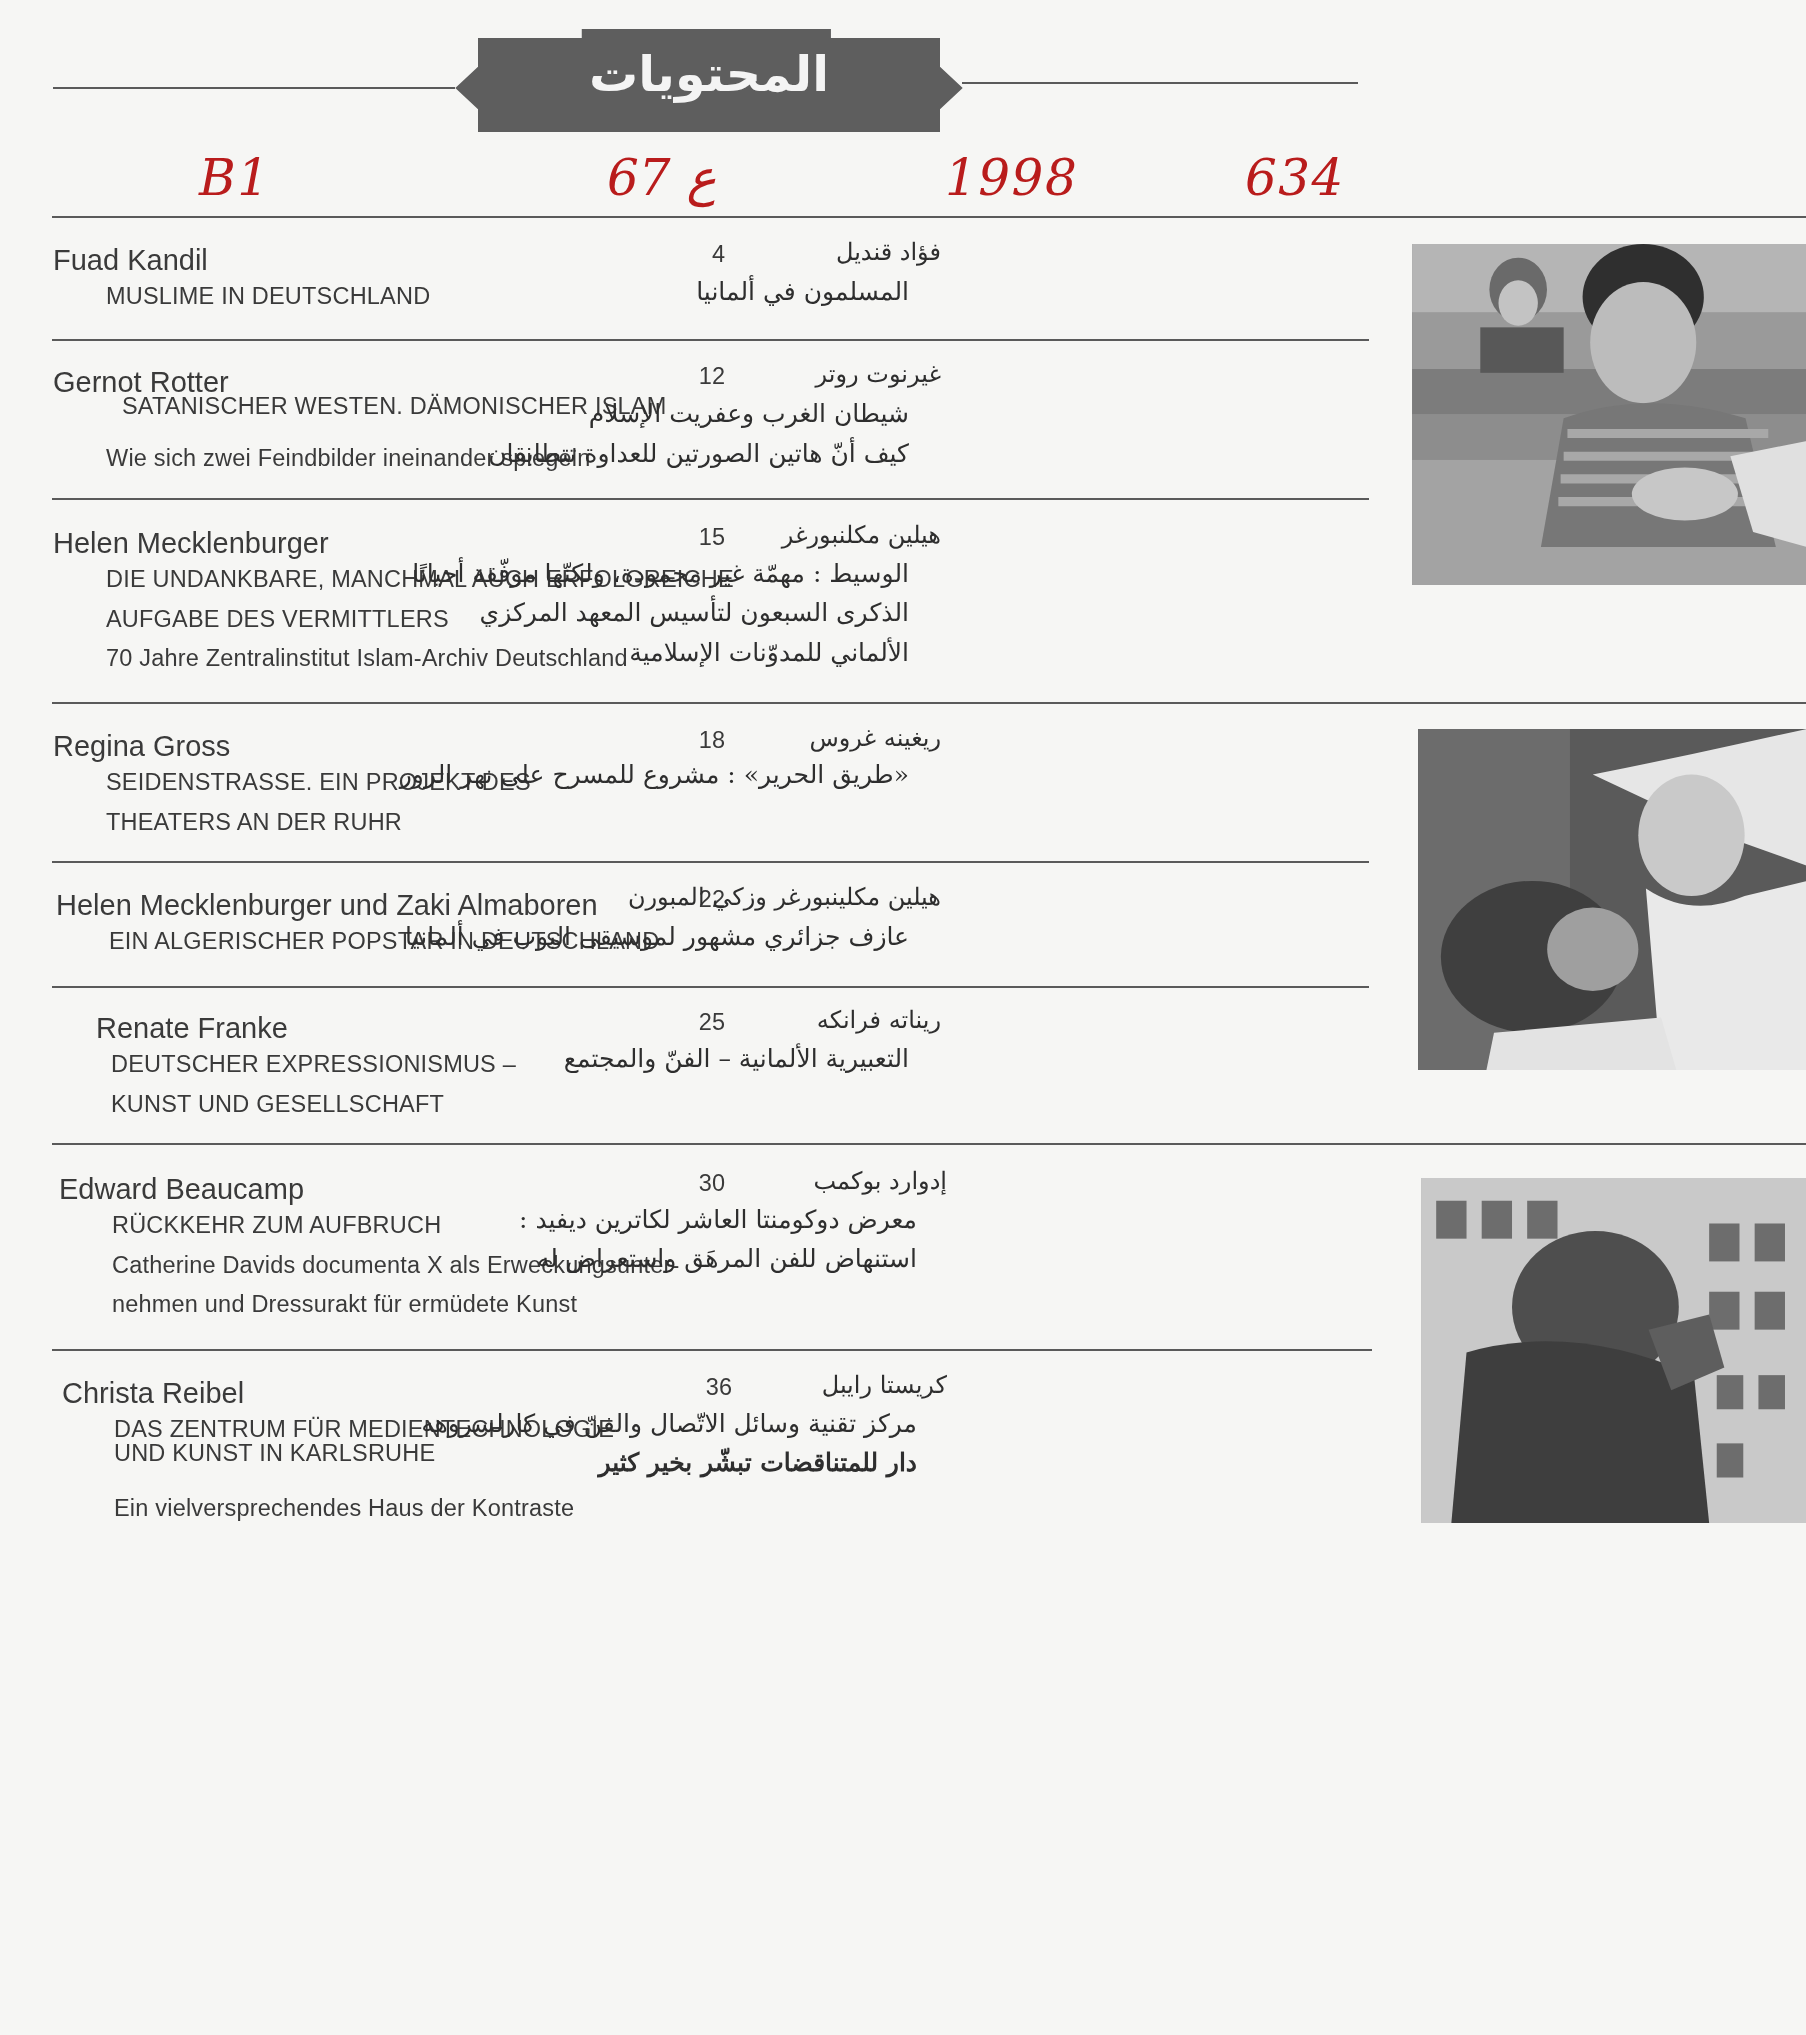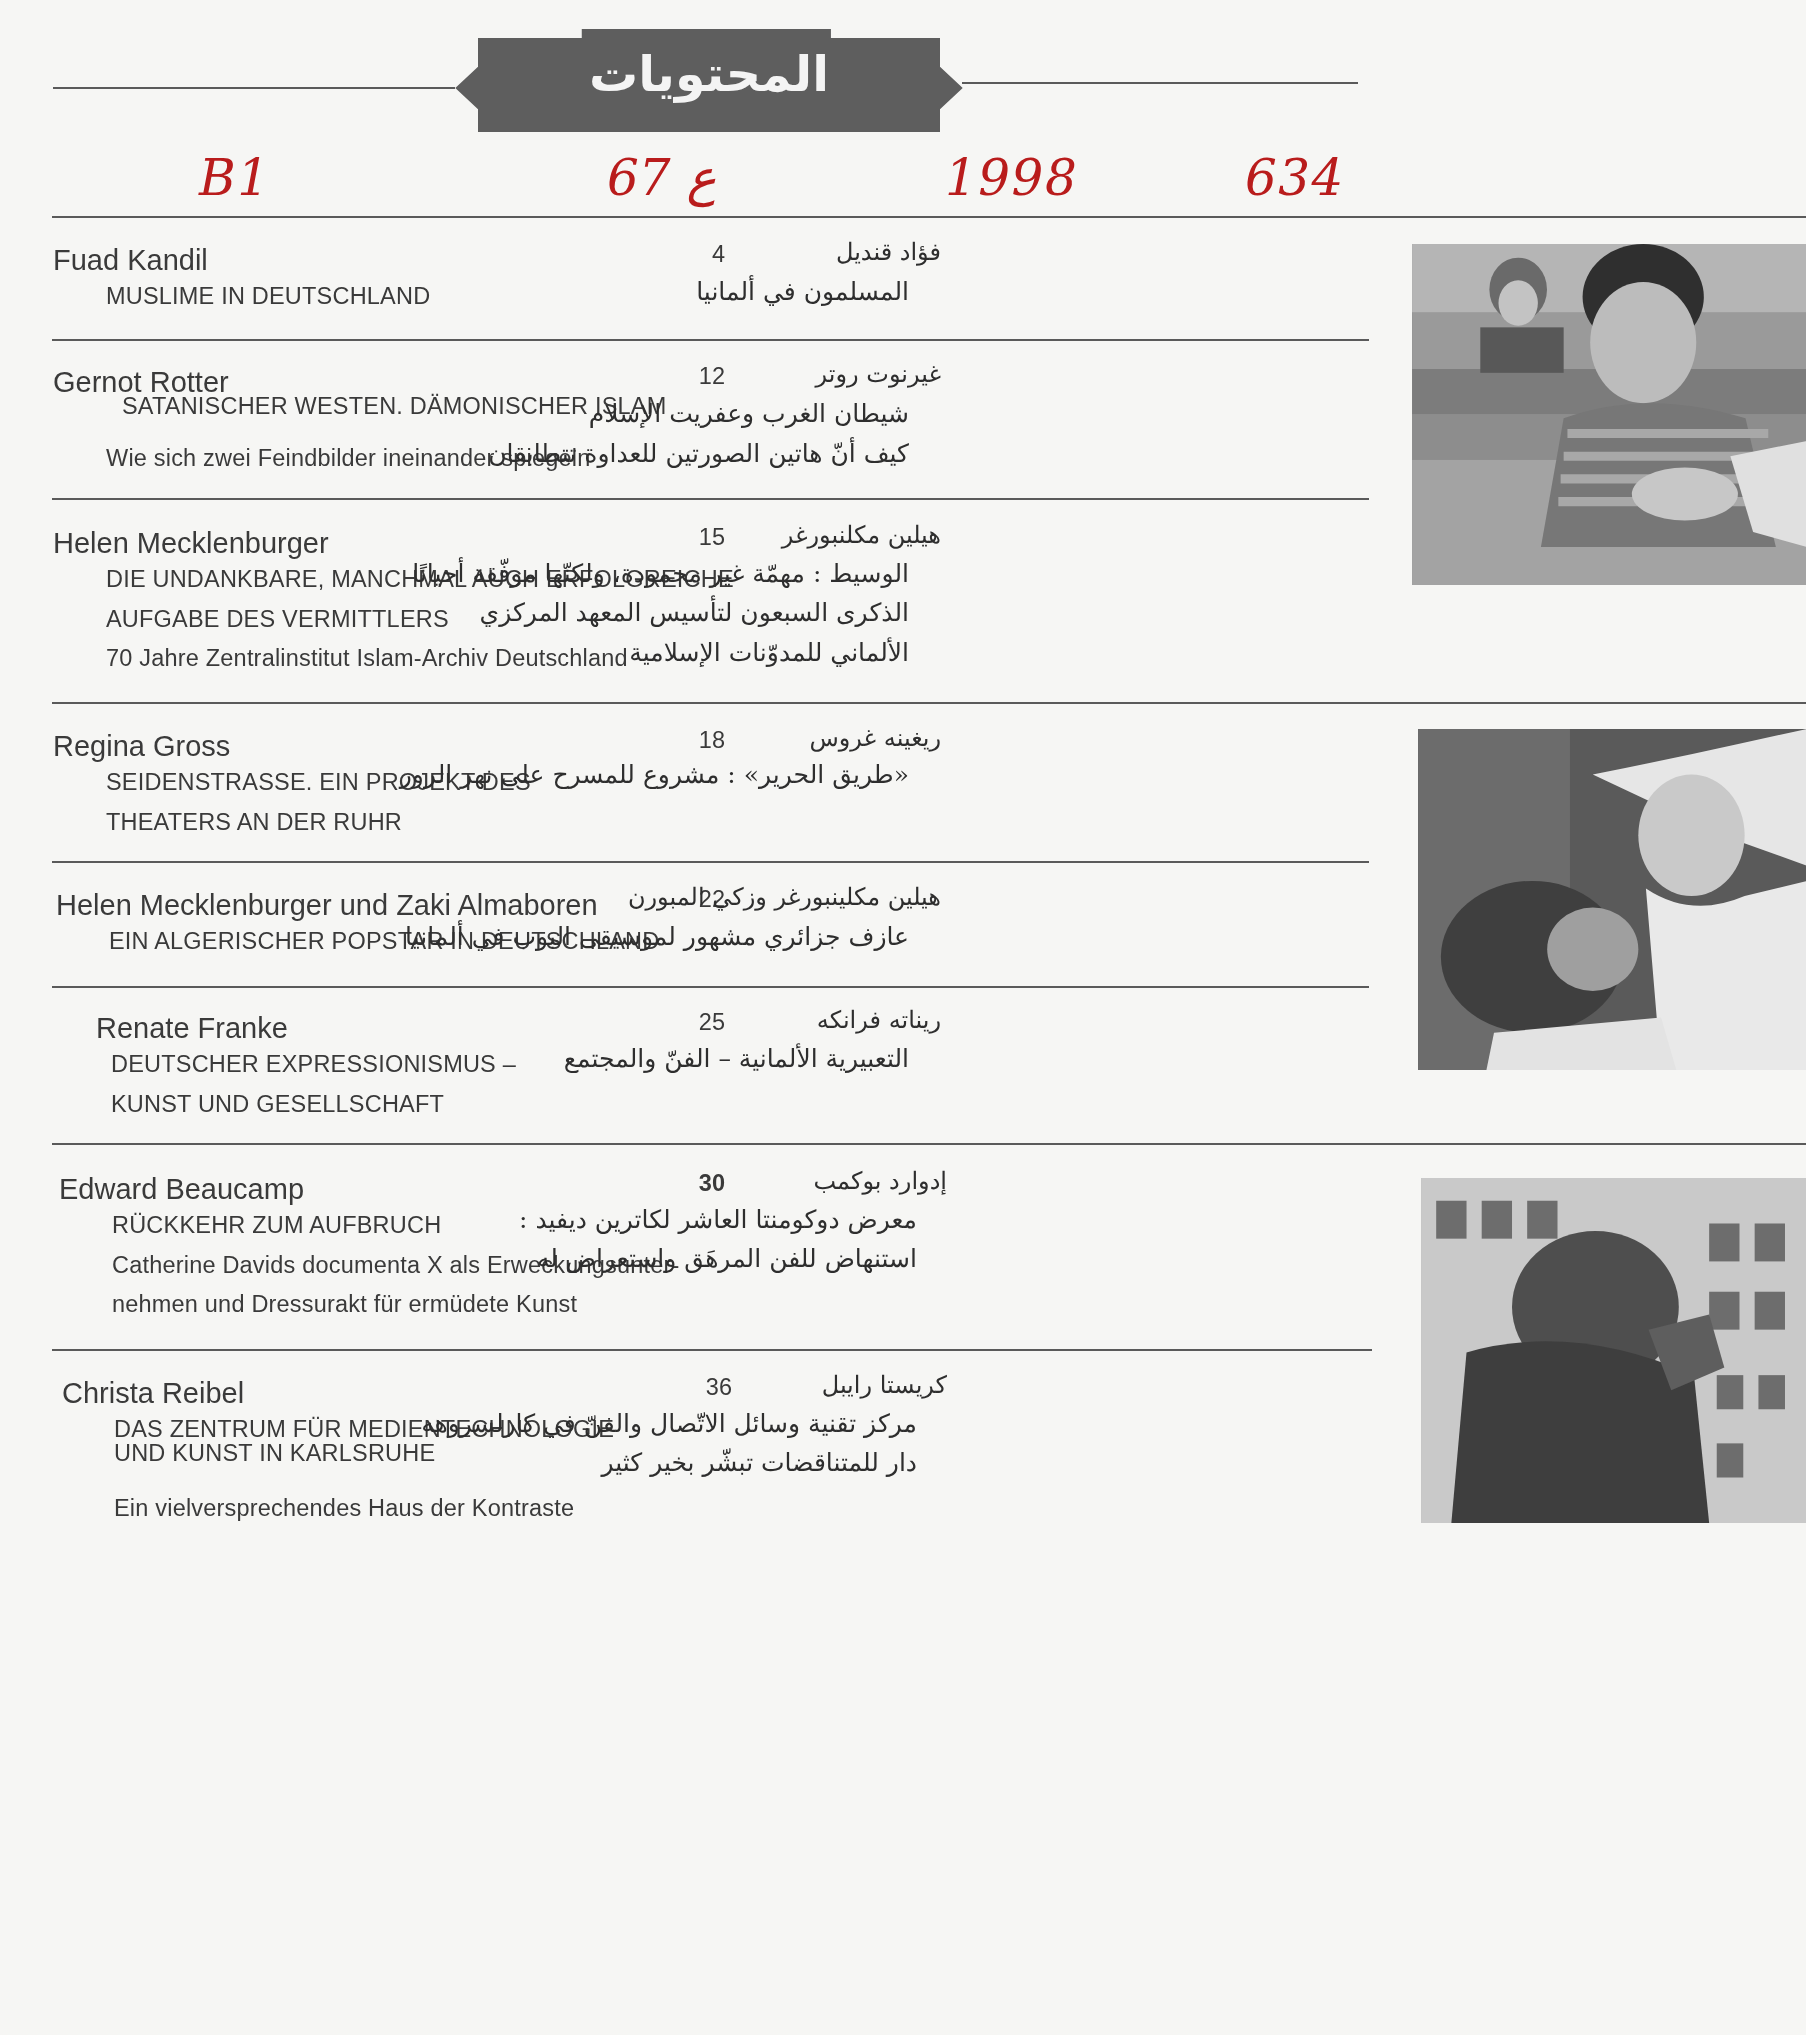--- a/index.html
+++ b/index.html
@@ -109,39 +109,39 @@
   <div class="page" style="top:0px;">25</div>
   <div class="tline" style="top:42px;left:111px;">DEUTSCHER EXPRESSIONISMUS –</div>
   <div class="tline" style="top:82px;left:111px;">KUNST UND GESELLSCHAFT</div>
   <div class="ar name" style="top:-3px;">ريناته فرانكه</div>
   <div class="ar" style="top:35px;">التعبيرية الألمانية – الفنّ والمجتمع</div>
 </div>
 <div class="rule" style="left:52px;top:1143px;width:1755px;"></div>
 
 <div class="entry" style="top:1170px;">
   <div class="author" style="top:3px;left:59px;">Edward Beaucamp</div>
-  <div class="page" style="top:0px;font-weight:bold;">30</div>
+  <div class="page" style="top:0px;">30</div>
   <div class="tline" style="top:42px;left:112px;">RÜCKKEHR ZUM AUFBRUCH</div>
   <div class="tline" style="top:82px;left:112px;">Catherine Davids documenta X als Erweckungsunter-</div>
   <div class="tline" style="top:121px;left:112px;">nehmen und Dressurakt für ermüdete Kunst</div>
   <div class="ar name" style="top:-3px;right:434px;">إدوارد بوكمب</div>
   <div class="ar" style="top:35px;right:464px;">معرض دوكومنتا العاشر لكاترين ديفيد :</div>
   <div class="ar" style="top:74px;right:464px;">استنهاض للفن المرهَق واستعراض له</div>
 </div>
 <div class="rule" style="left:52px;top:1349px;width:1320px;"></div>
 
 <div class="entry" style="top:1374px;">
   <div class="author" style="top:3px;left:62px;">Christa Reibel</div>
   <div class="page" style="top:0px;right:649px;">36</div>
   <div class="tline" style="top:42px;left:114px;">DAS ZENTRUM FÜR MEDIENTECHNOLOGIE</div>
   <div class="tline" style="top:66px;left:114px;">UND KUNST IN KARLSRUHE</div>
   <div class="tline" style="top:121px;left:114px;">Ein vielversprechendes Haus der Kontraste</div>
   <div class="ar name" style="top:-3px;right:434px;">كريستا رايبل</div>
   <div class="ar" style="top:35px;right:464px;">مركز تقنية وسائل الاتّصال والفنّ في كارلسروهه</div>
-  <div class="ar" style="top:74px;right:464px;">دار للمتناقضات تبشّر بخير كثير</div>
+  <div class="ar" style="top:74px;right:464px;font-weight:bold;">دار للمتناقضات تبشّر بخير كثير</div>
 </div>
 
 <div class="photo" style="left:1412px;top:244px;width:395px;height:341px;">
   <svg width="395" height="341" viewBox="0 0 521 450">
     <rect width="521" height="450" fill="#9a9a9a"></rect>
     <rect x="0" y="0" width="521" height="90" fill="#b5b5b5"></rect>
     <rect x="0" y="165" width="521" height="60" fill="#7c7c7c"></rect>
     <rect x="0" y="225" width="521" height="60" fill="#8d8d8d"></rect>
     <rect x="0" y="285" width="521" height="165" fill="#a3a3a3"></rect>
     <ellipse cx="140" cy="60" rx="38" ry="42" fill="#6a6a6a"></ellipse>

